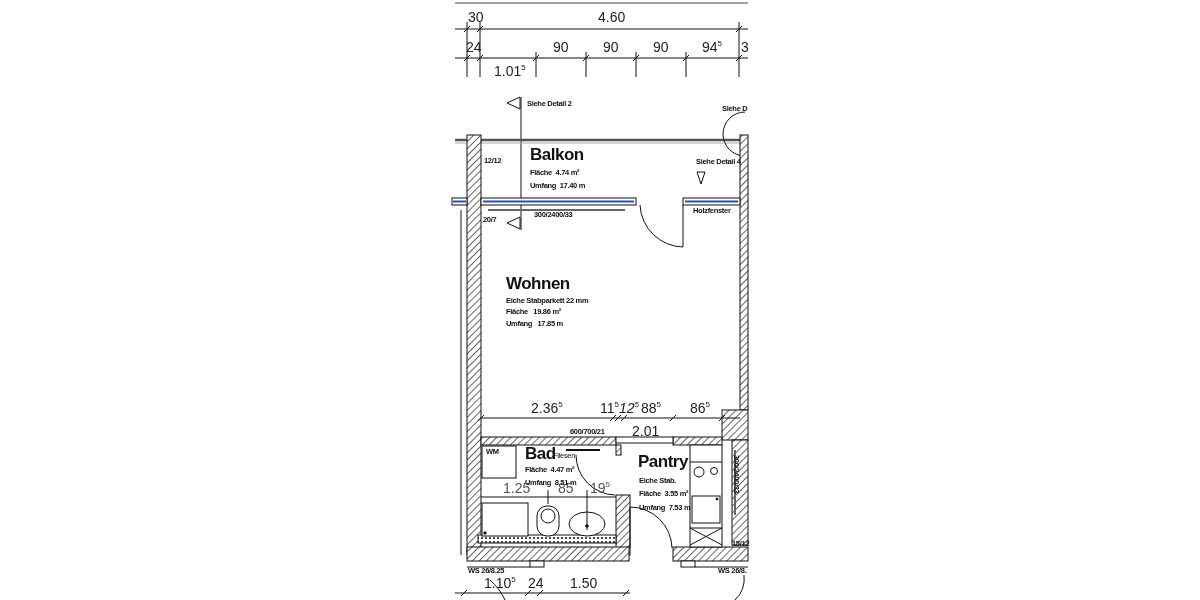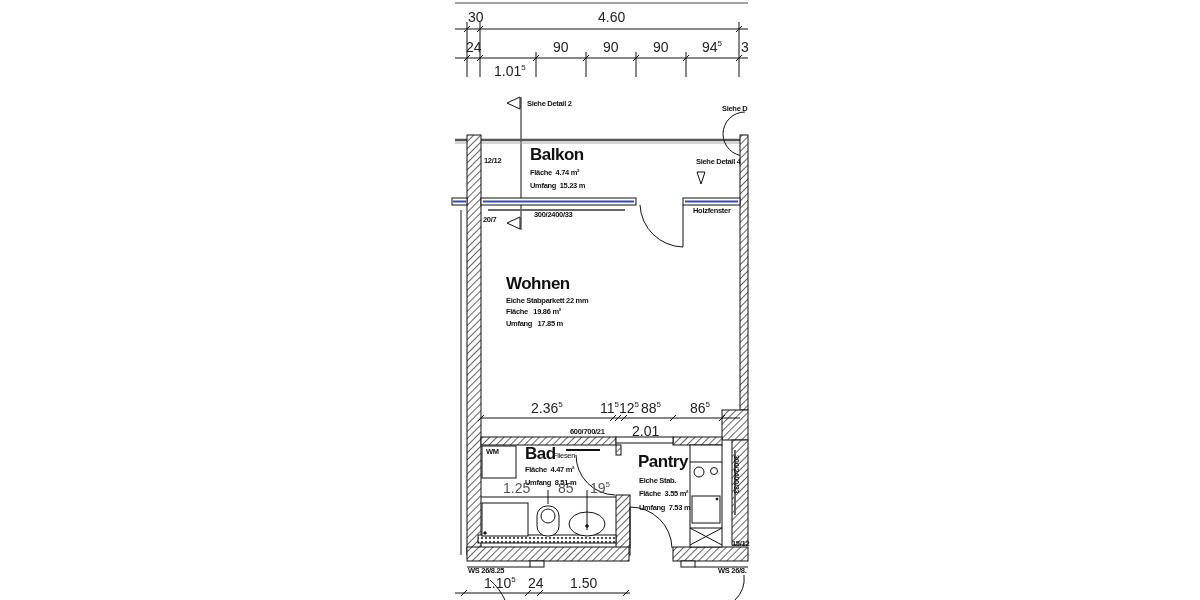--- a/index.html
+++ b/index.html
@@ -182,32 +182,32 @@
 <span class="t small" style="left:693px;top:207px;">Holzfenster</span>
 <span class="t small" style="left:570px;top:428px;">600/700/21</span>
 <span class="t small" style="left:740px;top:455px;transform:rotate(90deg);transform-origin:left top;">300/2400/33</span>
 <span class="t small" style="left:468px;top:567px;">WS 26/8.25</span>
 <span class="t small" style="left:718px;top:567px;">WS 26/8.</span>
 <span class="t small" style="left:732px;top:540px;">15/12</span>
 
 
 <span class="t room" style="left:530px;top:146px;">Balkon</span>
 <span class="t small" style="left:530px;top:169px;"><span>Fläche</span>&nbsp; <span>4.74 m²</span></span>
-<span class="t small" style="left:530px;top:182px;"><span>Umfang</span>&nbsp; <span>15.23 m</span></span>
+<span class="t small" style="left:530px;top:182px;"><span>Umfang</span>&nbsp; <span>17.40 m</span></span>
 
 
 <span class="t room" style="left:506px;top:275px;">Wohnen</span>
 <span class="t small" style="left:506px;top:297px;">Eiche Stabparkett 22 mm</span>
 <span class="t small" style="left:506px;top:308px;"><span>Fläche</span>&nbsp;&nbsp; <span>19.86 m²</span></span>
 <span class="t small" style="left:506px;top:320px;"><span>Umfang</span>&nbsp;&nbsp; <span>17.85 m</span></span>
 
 
 <span class="t dim" style="left:531px;top:401px;"><span>2.36</span><sup>5</sup></span>
 <span class="t dim" style="left:600px;top:401px;"><span>11</span><sup>5</sup></span>
-<span class="t dim" style="left:619px;top:401px;"><span>12</span><sup>5</sup></span>
+<span class="t dim" style="left:619px;top:401px;font-style:italic;"><span>12</span><sup>5</sup></span>
 <span class="t dim" style="left:641px;top:401px;"><span>88</span><sup>5</sup></span>
 <span class="t dim" style="left:690px;top:401px;"><span>86</span><sup>5</sup></span>
 <span class="t dim" style="left:632px;top:424px;">2.01</span>
 
 
 <span class="t small" style="left:486px;top:448px;">WM</span>
 <span class="t room" style="left:525px;top:445px;">Bad</span>
 <span class="t small" style="left:553px;top:452px;font-weight:normal;">Fliesen</span>
 <span class="t small" style="left:525px;top:466px;text-align:center;"><span>Fläche</span>&nbsp; <span>4.47 m²</span></span>
 <span class="t small" style="left:525px;top:479px;"><span>Umfang</span>&nbsp; <span>8.51 m</span></span>

